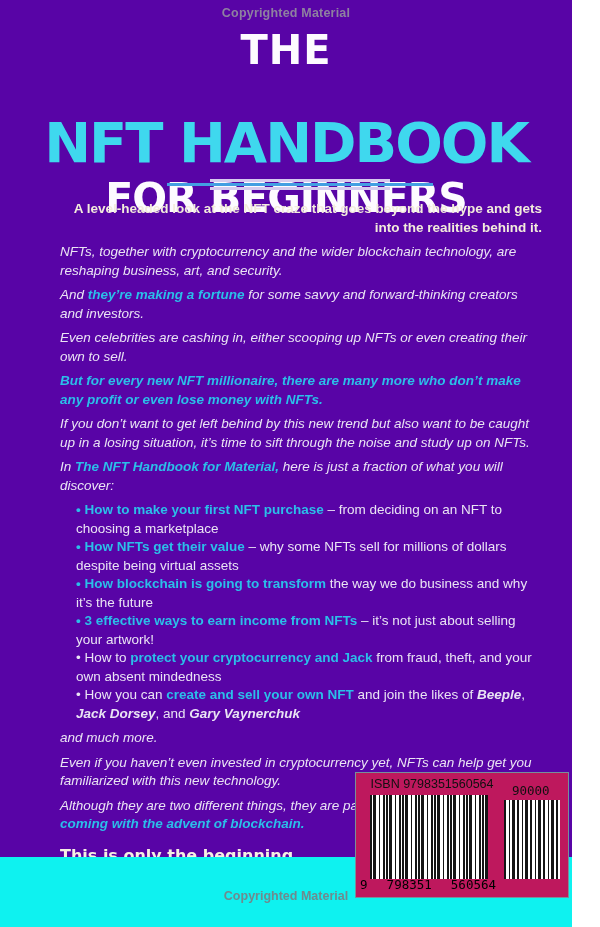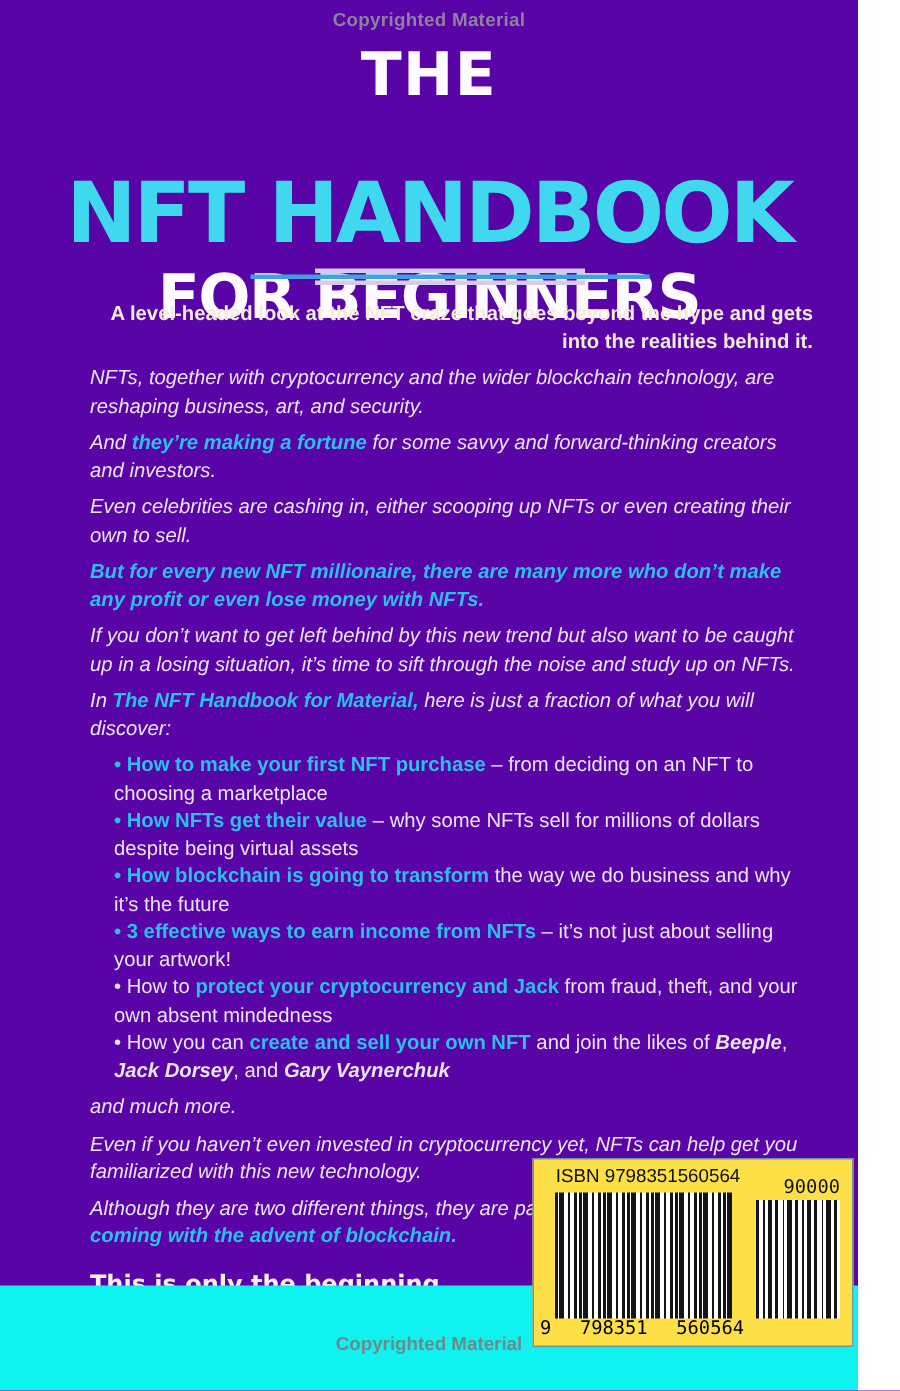--- a/index.html
+++ b/index.html
@@ -41,30 +41,30 @@
   .mk-c{color:var(--cyan);font-weight:bold;}
   .mk-w{color:var(--text);}
   .closing{margin-top:9px;font-weight:bold;color:#f6efe3;font-size:16px;line-height:25px;
     font-family:"DejaVu Sans","Liberation Sans",sans-serif;}
 
   .cyan-strip{position:absolute;left:0;top:857px;width:600px;height:70px;background:var(--strip);}
   .copyright-bottom{position:absolute;top:889px;left:0;width:100%;text-align:center;
     font-size:12.5px;font-weight:bold;color:#6f8a8e;}
 
   .barcode-box{position:absolute;left:355px;top:772px;width:214px;height:126px;
-    background:#fde047;border:1px solid #77909a;box-sizing:border-box;}
+    background:#be185d;border:1px solid #77909a;box-sizing:border-box;}
   .isbn-label{position:absolute;top:4px;left:8px;width:136px;text-align:center;
     font-size:12.5px;color:#101010;white-space:nowrap;}
   .bars-main{position:absolute;left:14px;top:22px;width:118px;height:84px;
     background:repeating-linear-gradient(90deg,#141414 0 2px,#ffffff 2px 3px,#141414 3px 6px,
       #ffffff 6px 9px,#141414 9px 10px,#ffffff 10px 13px,#141414 13px 15px,#ffffff 15px 16px);}
   .main-digits{position:absolute;left:4px;top:104px;width:136px;display:flex;
     justify-content:space-between;font-size:12.5px;color:#000;
     font-family:"DejaVu Sans Mono","Liberation Mono",monospace;}
-  .addon-label{position:absolute;left:146px;top:10px;width:58px;text-align:right;
+  .addon-label{position:absolute;left:156px;top:10px;width:58px;text-align:left;
     font-size:12.5px;color:#101010;font-family:"DejaVu Sans Mono","Liberation Mono",monospace;}
   .addon-bars{position:absolute;left:148px;top:27px;width:56px;height:79px;
     background:repeating-linear-gradient(90deg,#141414 0 2px,#ffffff 2px 5px,#141414 5px 6px,
       #ffffff 6px 8px,#141414 8px 11px,#ffffff 11px 13px);}
 </style>
 </head>
 <body>
 
 <div class="cover">
 

